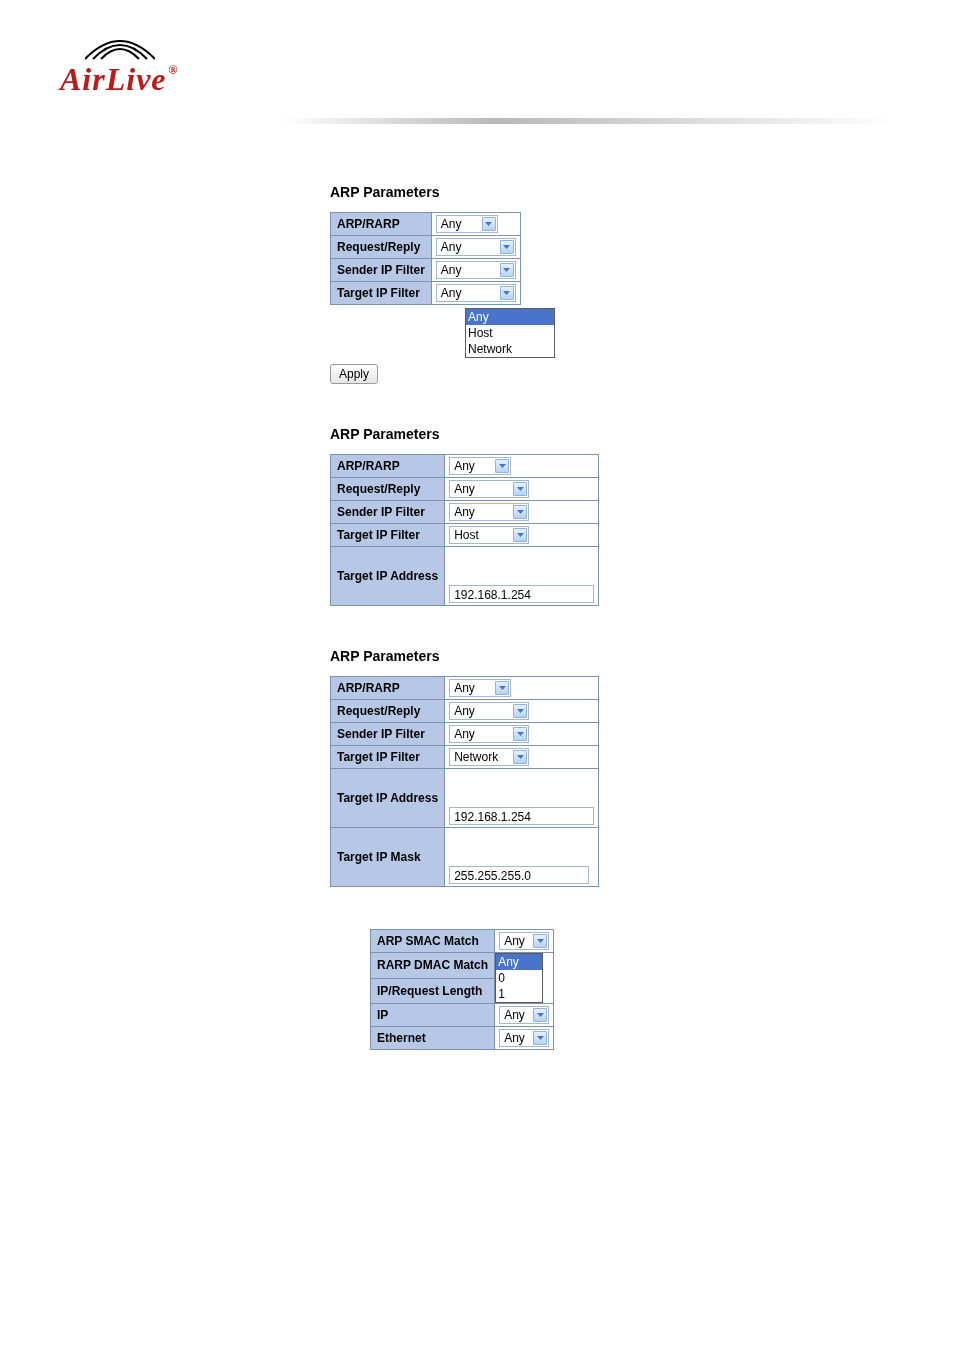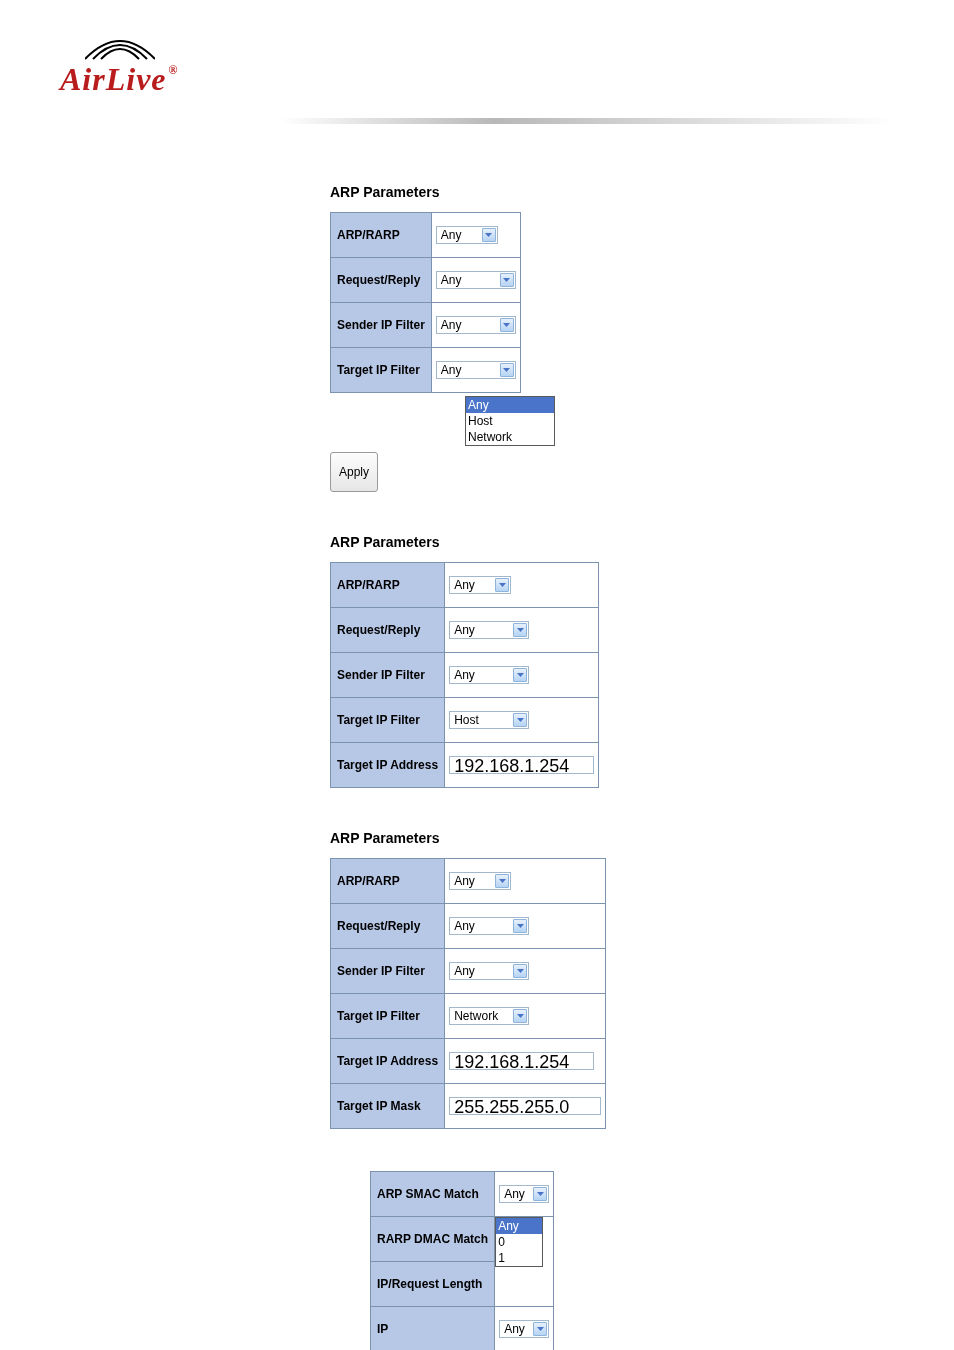--- a/index.html
+++ b/index.html
@@ -65,21 +65,21 @@
     margin: 0 0 12px 0;
   }
   .param-table {
     border-collapse: collapse;
     margin-bottom: 4px;
     font-family: Verdana, Arial, sans-serif;
     font-size: 12px;
   }
   .param-table td {
     border: 1px solid #7c93b0;
-    padding: 15px 6px;
+    padding: 4px 6px;
     height: 22px;
     vertical-align: middle;
   }
   .param-table td.label-cell {
     background: #b7c8e7;
     font-weight: bold;
     color: #000;
     white-space: nowrap;
   }
   .param-table td.value-cell {
@@ -108,24 +108,25 @@
     display: flex;
     align-items: center;
     justify-content: center;
     margin-left: 4px;
   }
   .sel-btn svg { display: block; }
   .fake-input {
     border: 1px solid #a3b8cc;
     background: #fff;
     font-family: Arial, sans-serif;
-    font-size: 18px;
+    font-size: 12px;
     padding: 1px 4px;
     height: 18px;
     line-height: 16px;
+    margin-top: 36px;
   }
   .dropdown-list {
     border: 1px solid #5a5a5a;
     background: #fff;
     font-family: Arial, sans-serif;
     font-size: 12px;
     line-height: 16px;
     display: inline-block;
   }
   .dropdown-list .opt {
@@ -133,21 +134,21 @@
     white-space: nowrap;
   }
   .dropdown-list .opt.selected {
     background: #4a74c9;
     color: #fff;
   }
   .apply-btn {
     display: inline-block;
     font-family: Arial, sans-serif;
     font-size: 12px;
-    padding: 12px 8px;
+    padding: 2px 8px;
     border: 1px solid #9a9a9a;
     border-radius: 3px;
     background: linear-gradient(to bottom,#fdfdfd,#e6e6e6);
   }
   .sec-block { margin-bottom: 42px; }
   .apply-row { margin-top: 2px; display: flex; align-items: flex-end; }
 </style>
 </head>
 <body>
 
@@ -352,21 +353,21 @@
           </tr>
           <tr>
             <td class="label-cell">Target IP Address</td>
             <td class="value-cell">
               <div class="fake-input" style="width:145px">192.168.1.254</div>
             </td>
           </tr>
           <tr>
             <td class="label-cell">Target IP Mask</td>
             <td class="value-cell">
-              <div class="fake-input" style="width:152px">255.255.255.0</div>
+              <div class="fake-input" style="width:140px">255.255.255.0</div>
             </td>
           </tr>
         </tbody>
       </table>
     </div>
     <div class="sec-block" style="padding-left: 40px; margin-top: 32px;">
       <table class="param-table">
         <tbody>
           <tr>
             <td class="label-cell">ARP SMAC Match</td>
@@ -395,21 +396,21 @@
                 <span class="sel-text">Any</span>
                 <span class="sel-btn">
                   <svg width="7" height="4" viewBox="0 0 7 4">
                     <path d="M0 0 L3.5 4 L7 0 Z" fill="#4a74c9"></path>
                   </svg>
                 </span>
               </div>
             </td>
           </tr>
           <tr>
-            <td class="label-cell">Address</td>
+            <td class="label-cell">Ethernet</td>
             <td class="value-cell">
               <div class="fake-select" style="width:48px">
                 <span class="sel-text">Any</span>
                 <span class="sel-btn">
                   <svg width="7" height="4" viewBox="0 0 7 4">
                     <path d="M0 0 L3.5 4 L7 0 Z" fill="#4a74c9"></path>
                   </svg>
                 </span>
               </div>
             </td>

